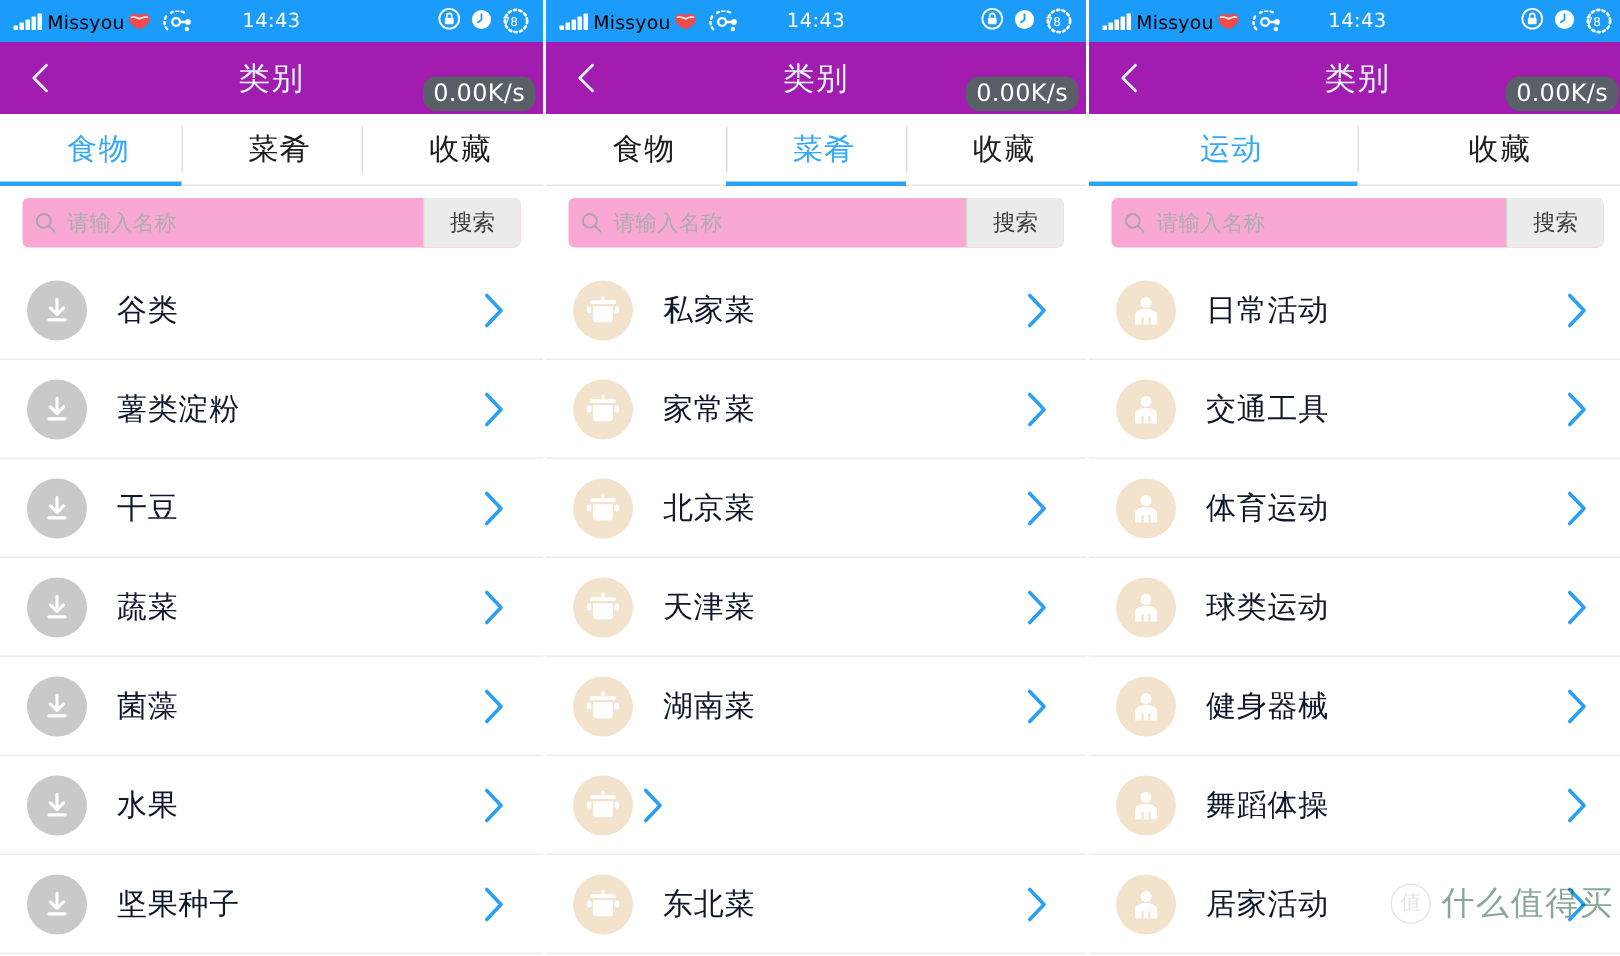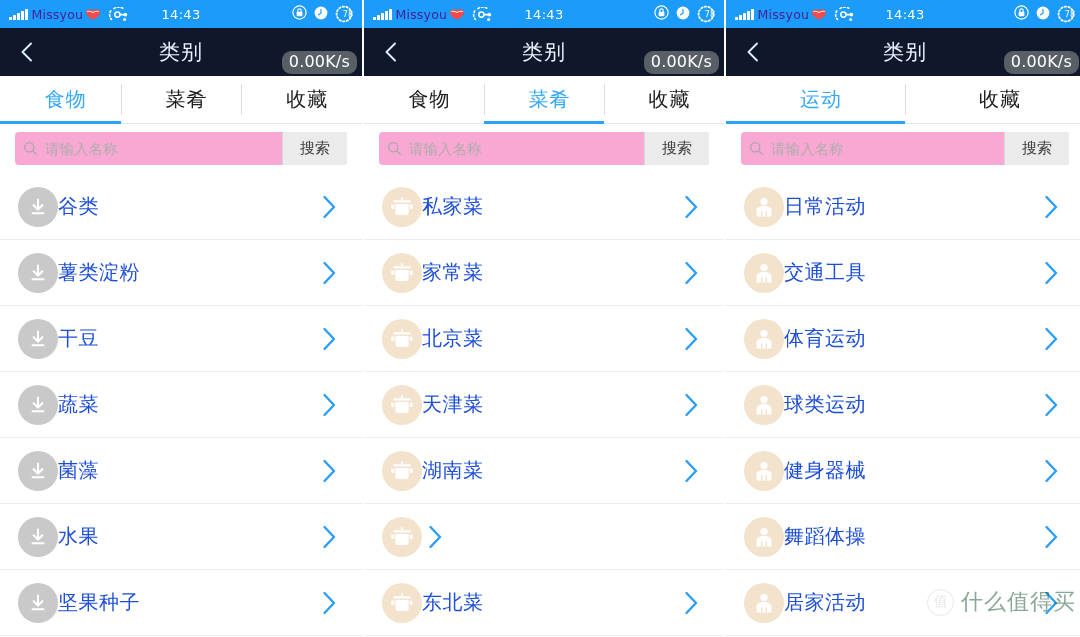--- a/index.html
+++ b/index.html
@@ -55,21 +55,21 @@
     border-radius: 0.5px;
   }
   .sig-bars i:nth-child(1) { height: 3px; }
   .sig-bars i:nth-child(2) { height: 5px; }
   .sig-bars i:nth-child(3) { height: 7px; }
   .sig-bars i:nth-child(4) { height: 9px; }
   .sig-bars i:nth-child(5) { height: 11px; }
   .carrier {
     font-size: 12.5px;
     letter-spacing: 0.2px;
-    color: #4c1d95;
+    color: #000000;
     white-space: nowrap;
   }
   .lips-icon {
     margin-left: 3px;
     display: inline-flex;
     align-items: center;
   }
   .net-icon {
     margin-left: 8px;
     display: inline-flex;
@@ -98,28 +98,28 @@
     display: inline-flex;
     align-items: center;
     justify-content: center;
   }
   .batt-num {
     position: absolute;
     font-size: 8px;
     color: #ffffff;
     line-height: 1;
     left: 0; right: 0;
-    text-align: right;
+    text-align: left;
     top: 5.5px;
   }
 
   
   .navbar {
     height: 48px;
-    background: #0f172a;
+    background: #a21caf;
     position: relative;
     display: flex;
     align-items: center;
   }
   .back-chevron {
     position: absolute;
     left: 16px;
     top: 50%;
     transform: translateY(-50%);
     width: 22px;
@@ -258,22 +258,23 @@
     height: 40px;
     border-radius: 50%;
     flex: 0 0 auto;
     display: flex;
     align-items: center;
     justify-content: center;
   }
   .row-icon.gray { background: #c9c9c9; }
   .row-icon.beige { background: #f3e3cd; }
   .row-label {
+    margin-left: 20px;
     font-size: 20px;
-    color: #1d4ed8;
+    color: #0f172a;
     letter-spacing: 0.5px;
     flex: 1 1 auto;
   }
   .row-chevron {
     flex: 0 0 auto;
     width: 26px;
     height: 26px;
     display: flex;
     align-items: center;
     justify-content: center;

